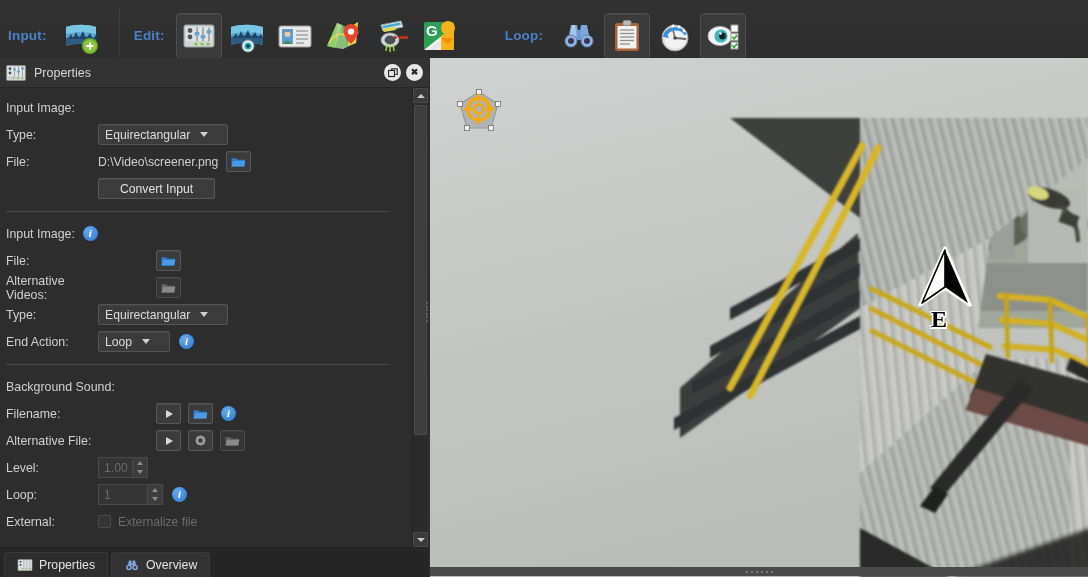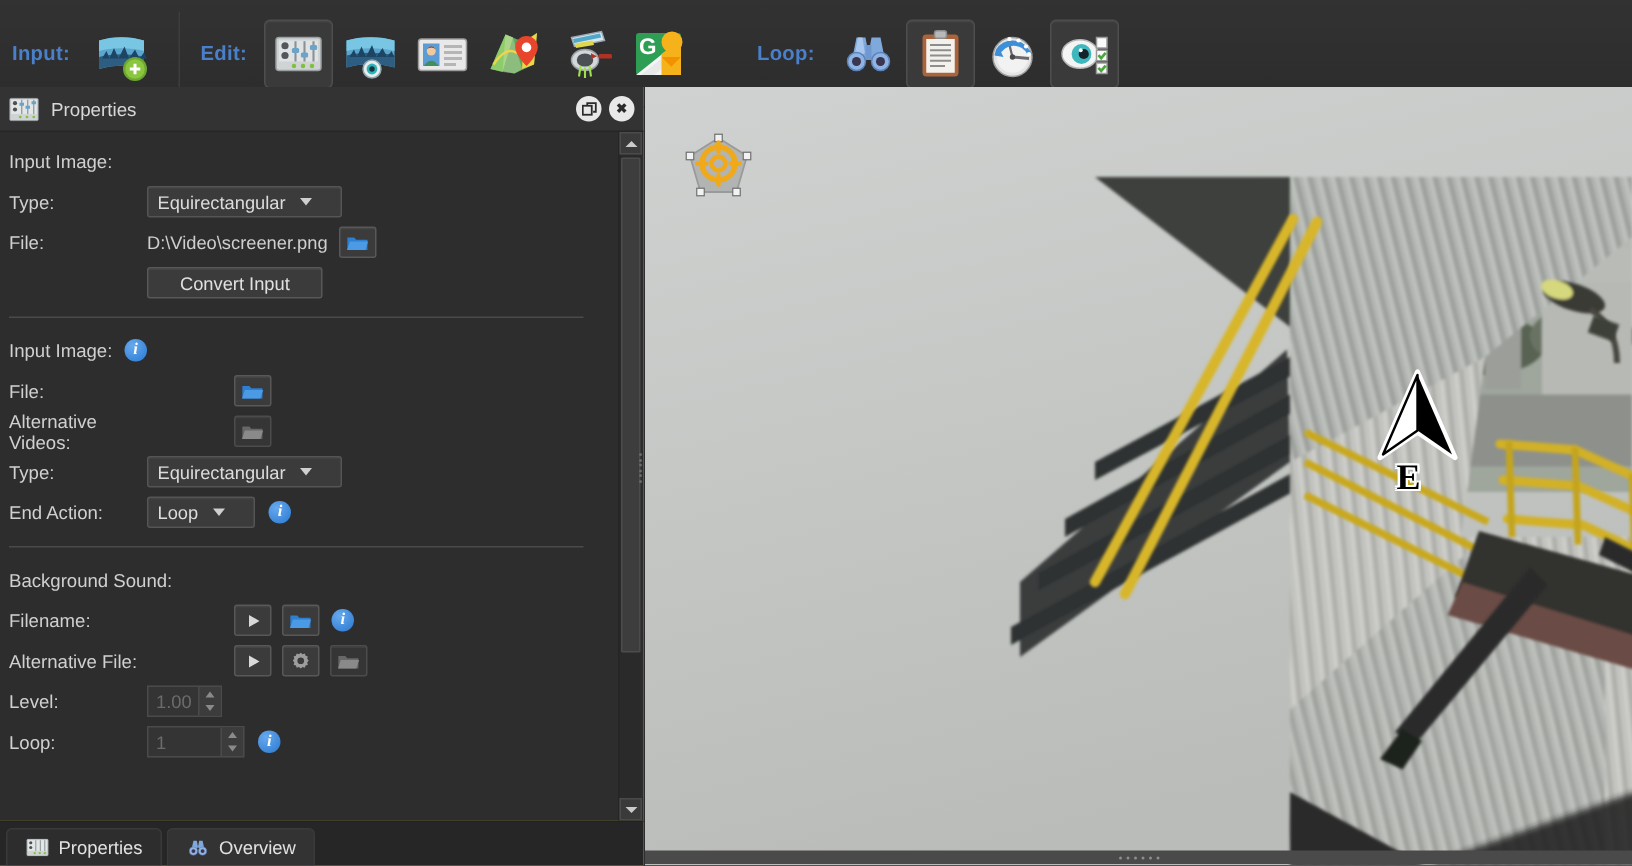--- a/index.html
+++ b/index.html
@@ -538,20 +538,25 @@
           <div class="spin" style="width:65px">
             <span class="val">1</span>
             <span class="arrows">
               <i class="ar-up"></i>
               <i class="ar-dn"></i>
             </span>
           </div>
           <span class="infoi" style="margin-left:9px">i</span>
         </div>
 
+        <div class="row">
+          <span class="lbl">External:</span>
+          <span class="chk"></span>
+          <span class="dim" style="margin-left:7px">Externalize file</span>
+        </div>
 
       </div>
 
       <div id="vscroll">
         <div class="sb-arrow" id="sb-up">
           <i style="width:0;height:0;border-left:4px solid transparent;border-right:4px solid transparent;border-bottom:4.5px solid #cacaca"></i>
         </div>
         <div id="sb-thumb"></div>
         <div class="sb-arrow" id="sb-dn">
           <i style="width:0;height:0;border-left:4px solid transparent;border-right:4px solid transparent;border-top:4.5px solid #cacaca"></i>

